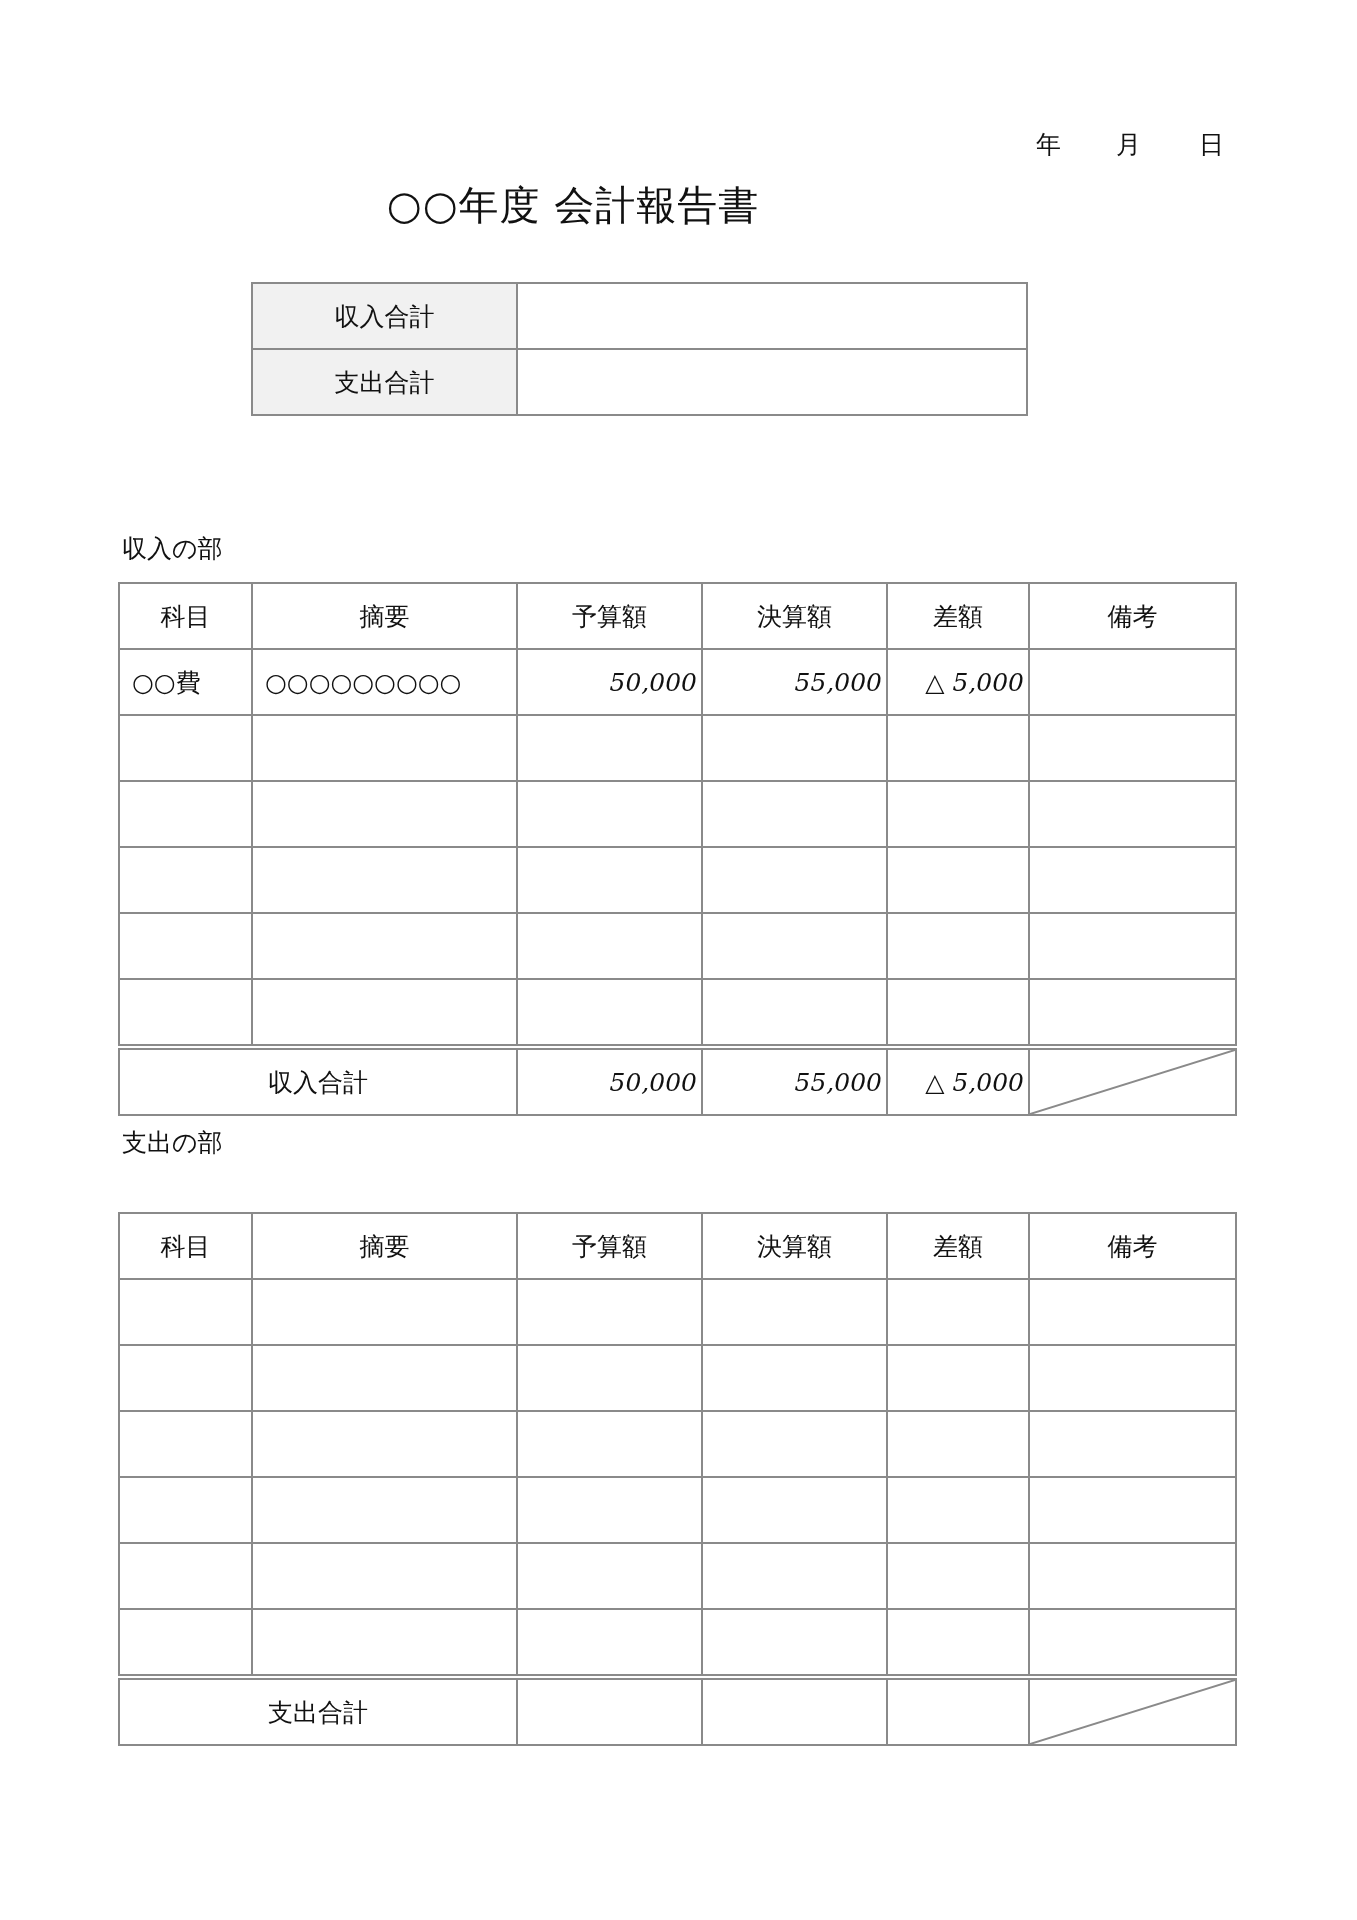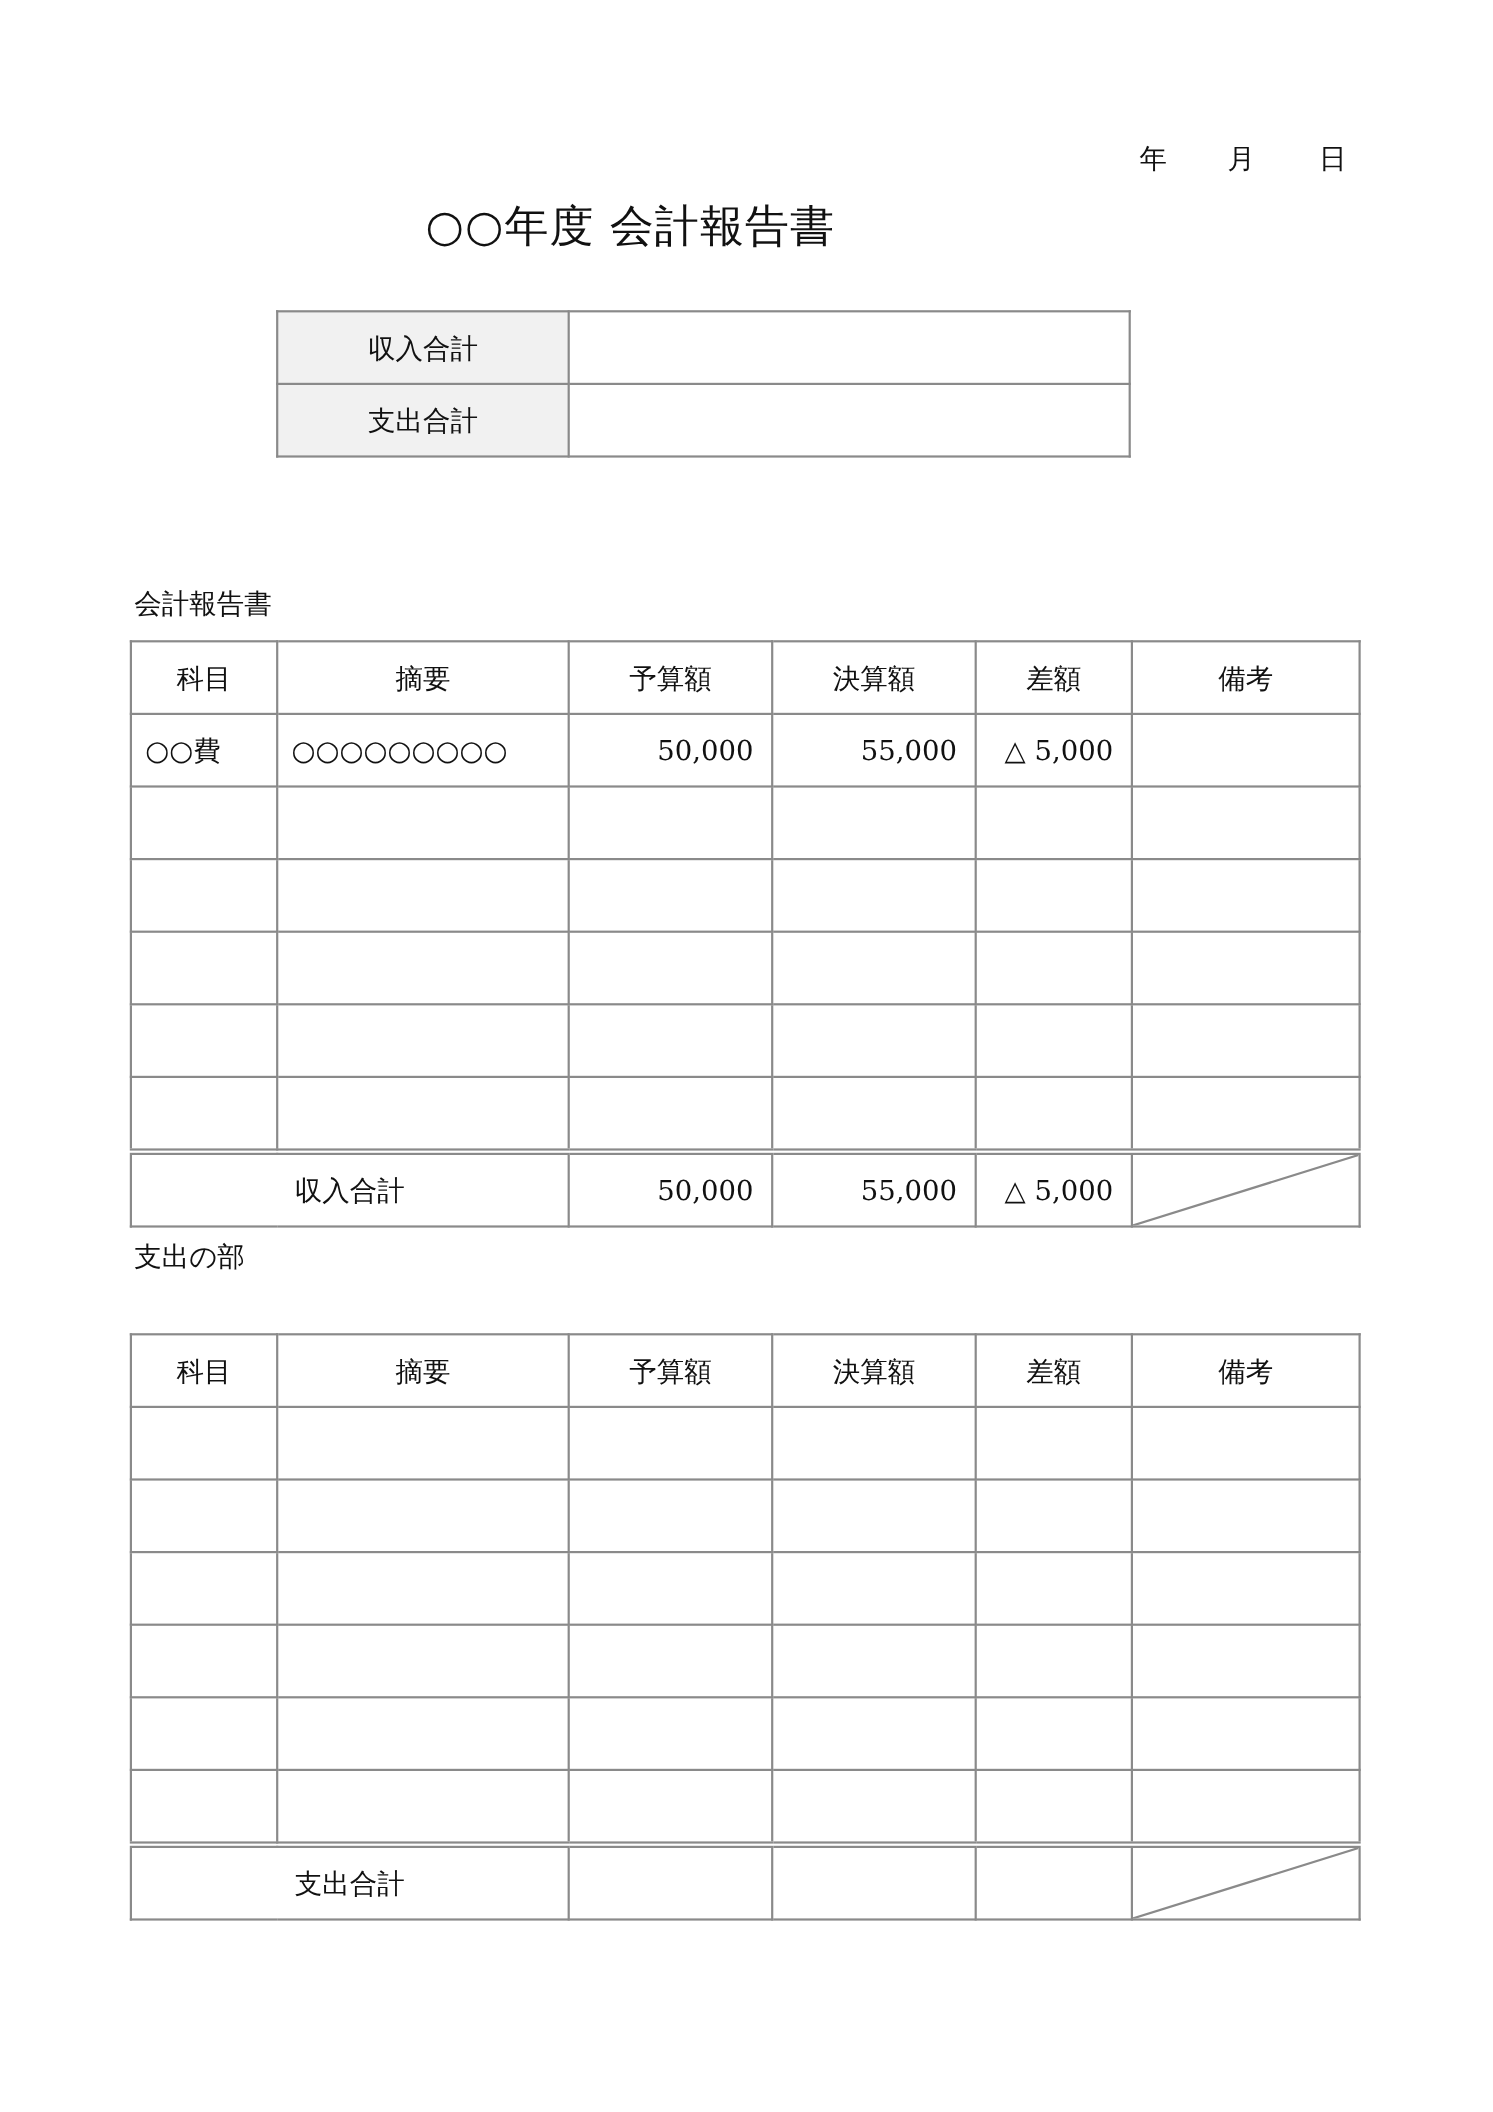--- a/index.html
+++ b/index.html
@@ -11,21 +11,21 @@
   table { border-collapse:collapse; position:absolute; table-layout:fixed; }
   td, th { border:2px solid #8a8a8a; font-weight:normal; font-size:25px; padding:0; }
   .summary { left:251px; top:282px; width:777px; }
   .summary td { height:64px; }
   .summary td.lbl { background:#f1f1f1; text-align:center; width:263px; }
   .summary tr.dbl td { border-top:6px double #8a8a8a; }
   .sec-label { left:122px; font-size:25px; }
   .grid { left:118px; width:1117px;border-radius:29px; }
   .grid th, .grid td { height:64px; }
   .grid th { text-align:center; }
-  .grid td.num { text-align:right; padding-right:16px; }
+  .grid td.num { text-align:right; padding-right:4px;font-style:italic; }
   .grid td.txt { text-align:left; padding-left:12px; }
   .grid td.ctr { text-align:center; }
   .grid tr.total td { border-top:6px double #8a8a8a; }
   .grid td.diag { position:relative; }
   .grid td.diag svg { position:absolute; left:0; top:0; width:100%; height:100%; }
 </style>
 </head>
 <body>
 
 <div class="abs date" style="left:1036px;">年</div>
@@ -40,21 +40,21 @@
     <td class="lbl">収入合計</td>
     <td></td>
   </tr>
   <tr>
     <td class="lbl">支出合計</td>
     <td></td>
   </tr>
 </tbody>
   </table>
 
-<div class="abs sec-label" style="top:532px;">会計報告書</div>
+<div class="abs sec-label" style="top:532px;">収入の部</div>
 
 <table class="grid" style="top:582px;">
   <colgroup>
       <col style="width:133px">
       <col style="width:265px">
       <col style="width:185px">
       <col style="width:185px">
       <col style="width:142px">
       <col style="width:207px">
     </colgroup>

